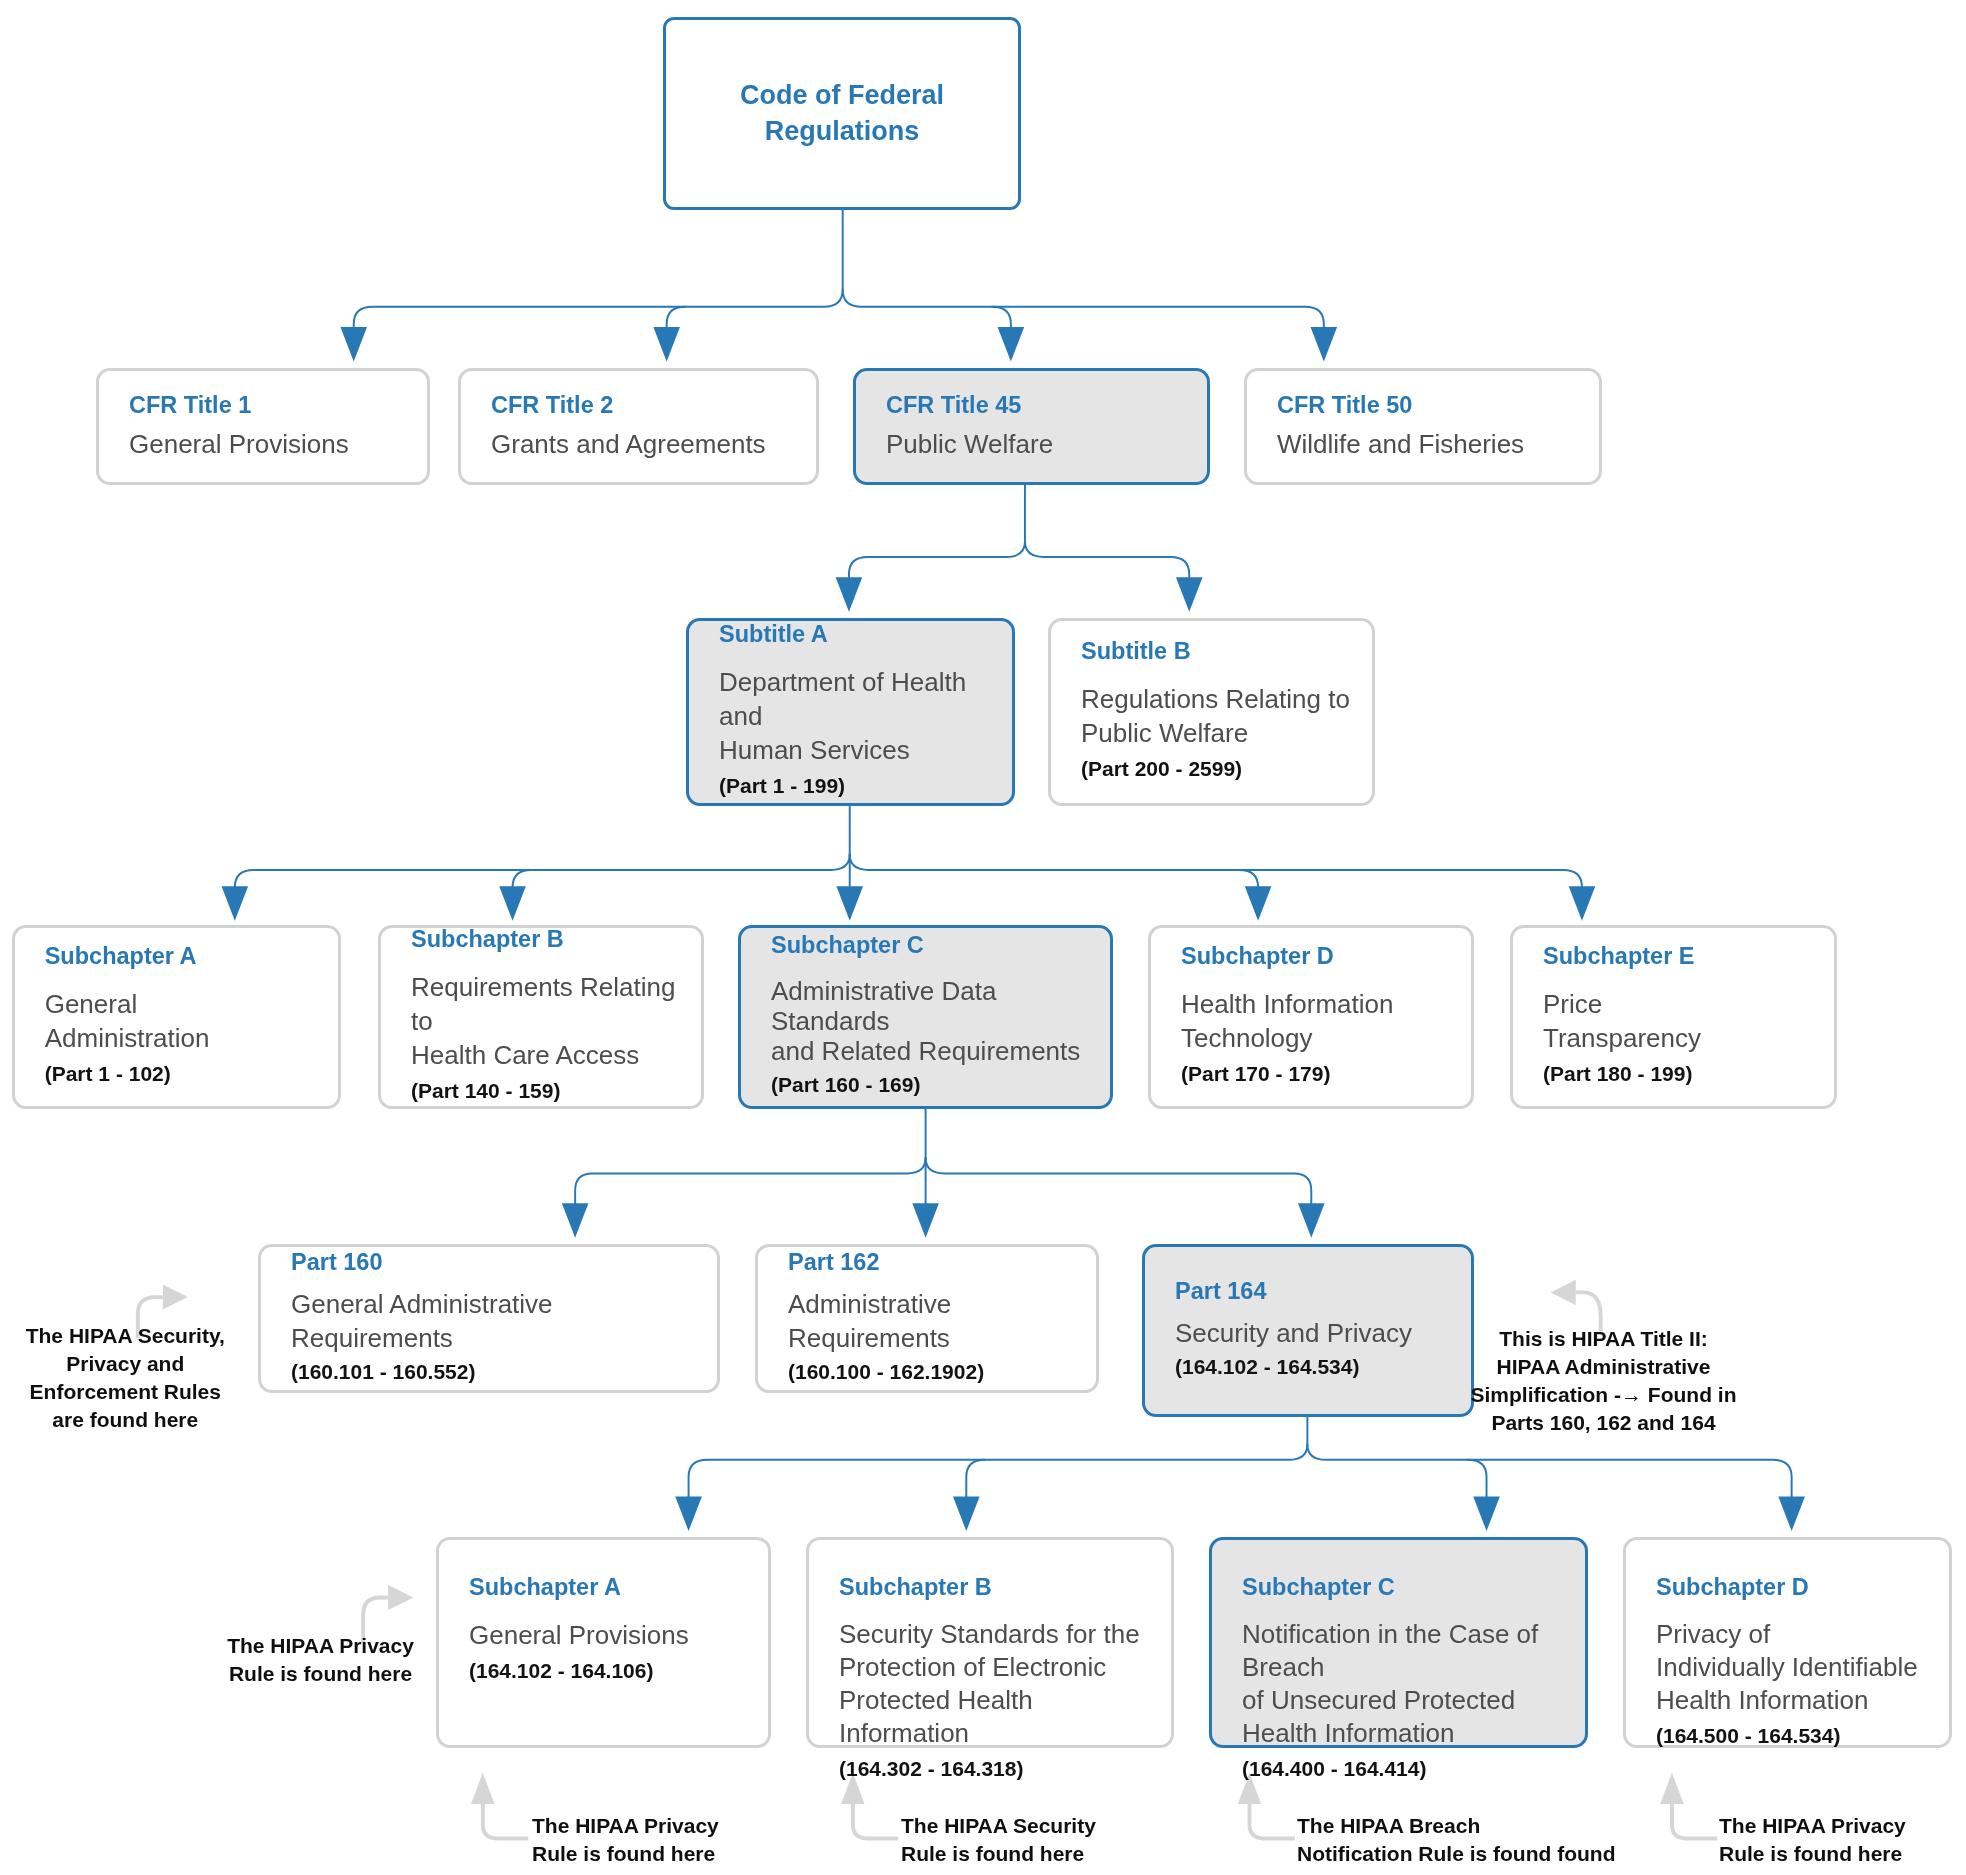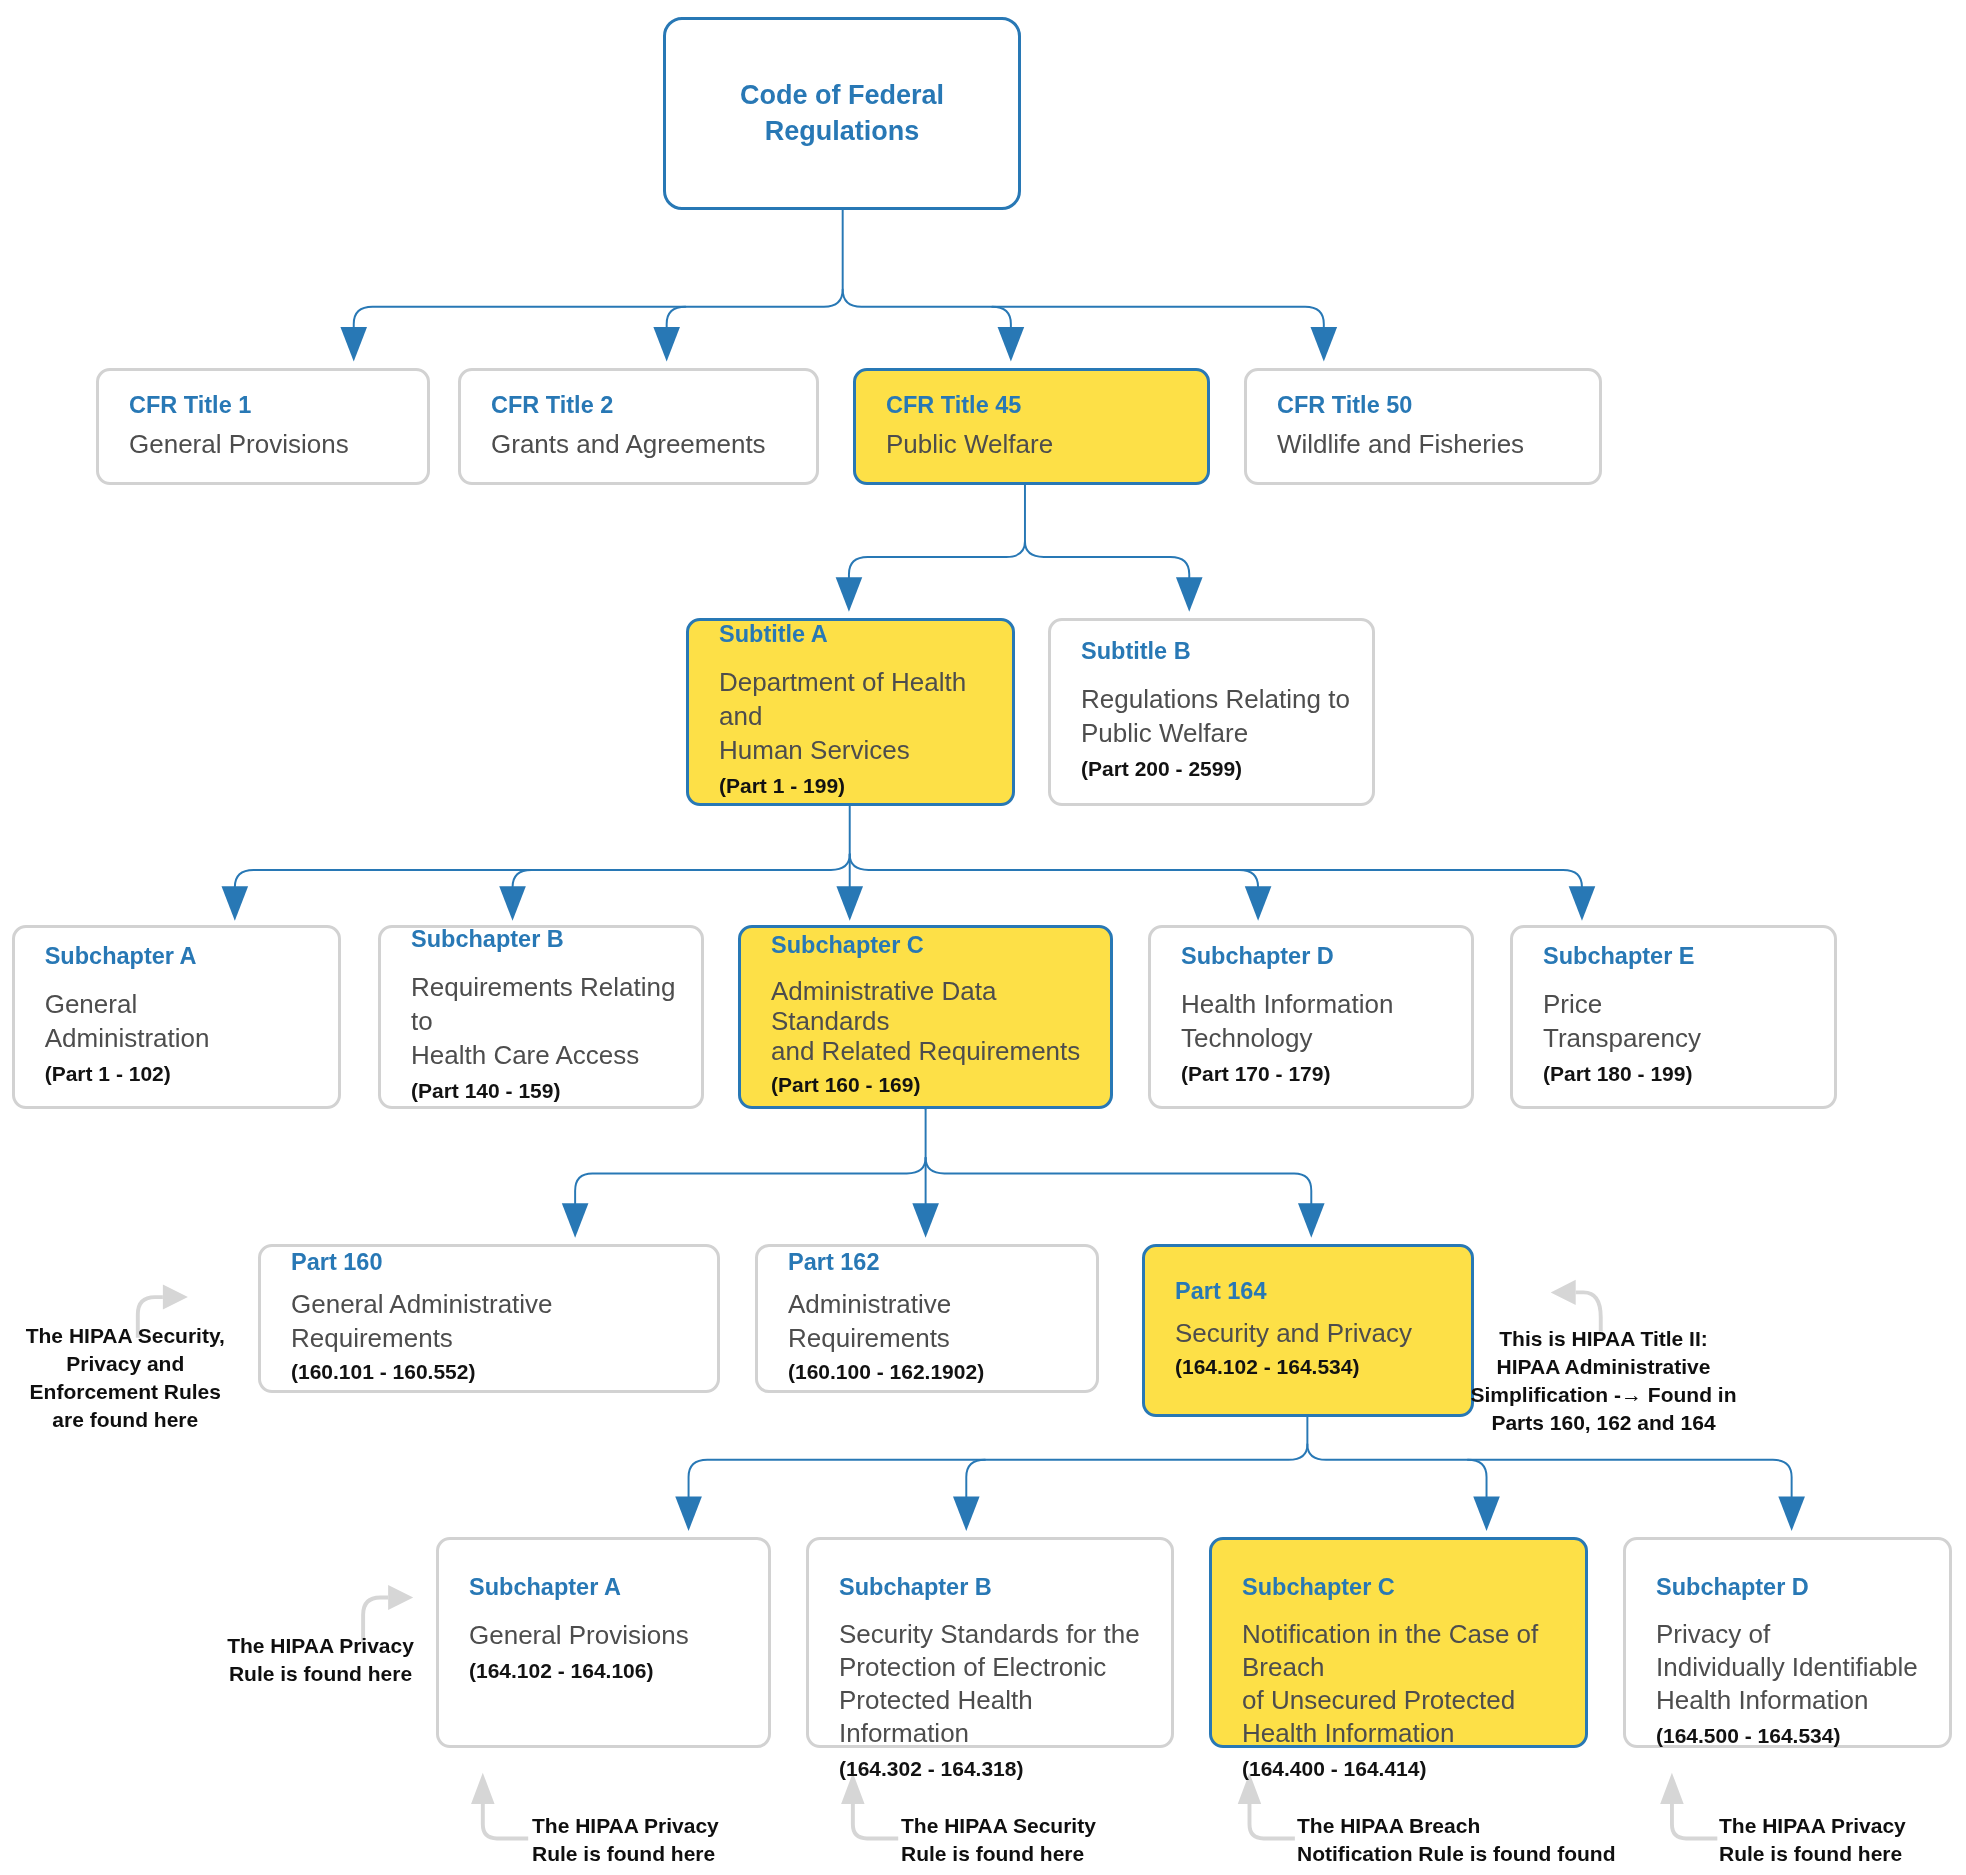--- a/index.html
+++ b/index.html
@@ -5,23 +5,23 @@
   html,body{margin:0;padding:0;background:#ffffff;}
   body{font-family:"Liberation Sans",sans-serif;}
   .canvas{position:relative;width:1967px;height:1876px;background:#ffffff;overflow:hidden;}
   svg.wires{position:absolute;left:0;top:0;z-index:0;}
   .node{
     position:absolute;z-index:1;box-sizing:border-box;background:#ffffff;
     border:3.1px solid #d2d2d2;border-radius:14px;
     display:flex;flex-direction:column;justify-content:center;
     padding:23.5px 19px 23.5px 30px;
   }
-  .node.hl{background:#fde047;border-color:#2878b5;}
+  .node.hl{background:#e5e5e5;border-color:#2878b5;}
   .node.top-align{justify-content:flex-start;padding-top:34px;}
-  .node.root{border-color:#2878b5;border-radius:19px;align-items:center;justify-content:center;padding:15.6px;}
+  .node.root{border-color:#2878b5;border-radius:11px;align-items:center;justify-content:center;padding:15.6px;}
   .rt{color:#2878b5;font-size:27px;font-weight:bold;text-align:center;line-height:1.32;white-space:pre-line;}
   .nt{color:#2878b5;font-size:23.5px;font-weight:bold;margin-bottom:17px;}
   .nb{color:#4d4d4d;font-size:26px;line-height:34px;white-space:pre-line;}
   .nr{color:#121212;font-size:21px;font-weight:bold;line-height:34px;margin-top:1.6px;}
   .ann{position:absolute;z-index:1;color:#0f0f0f;font-size:21px;font-weight:bold;
        line-height:28px;white-space:pre-line;text-align:center;}
   .ann.left{text-align:left;}
 </style>
 </head>
 <body>

